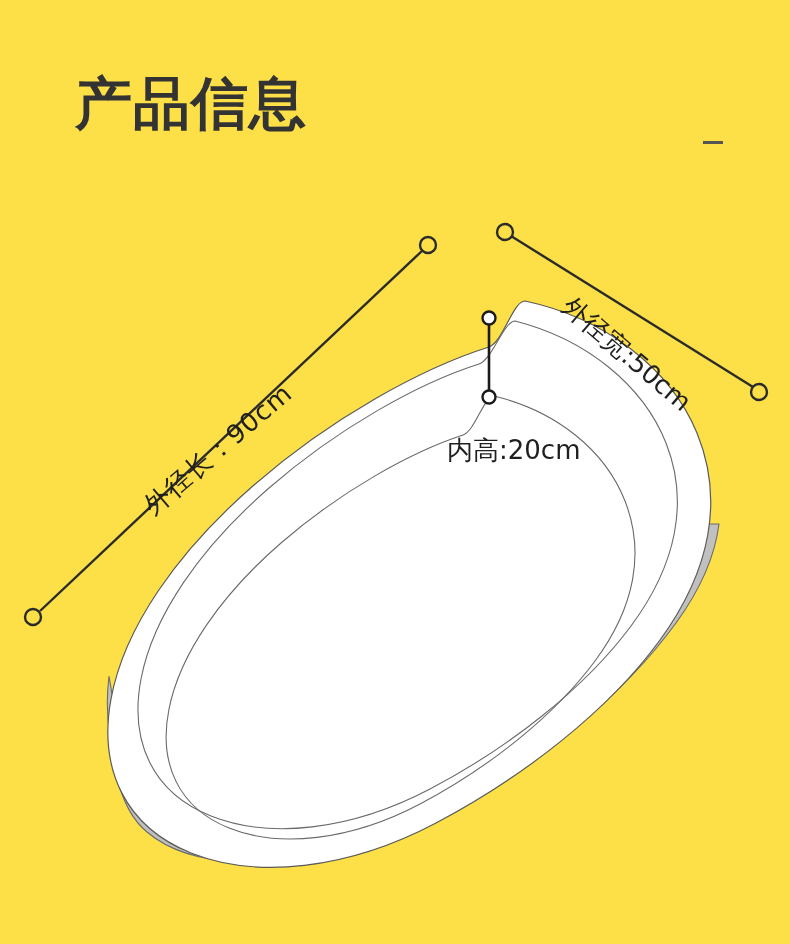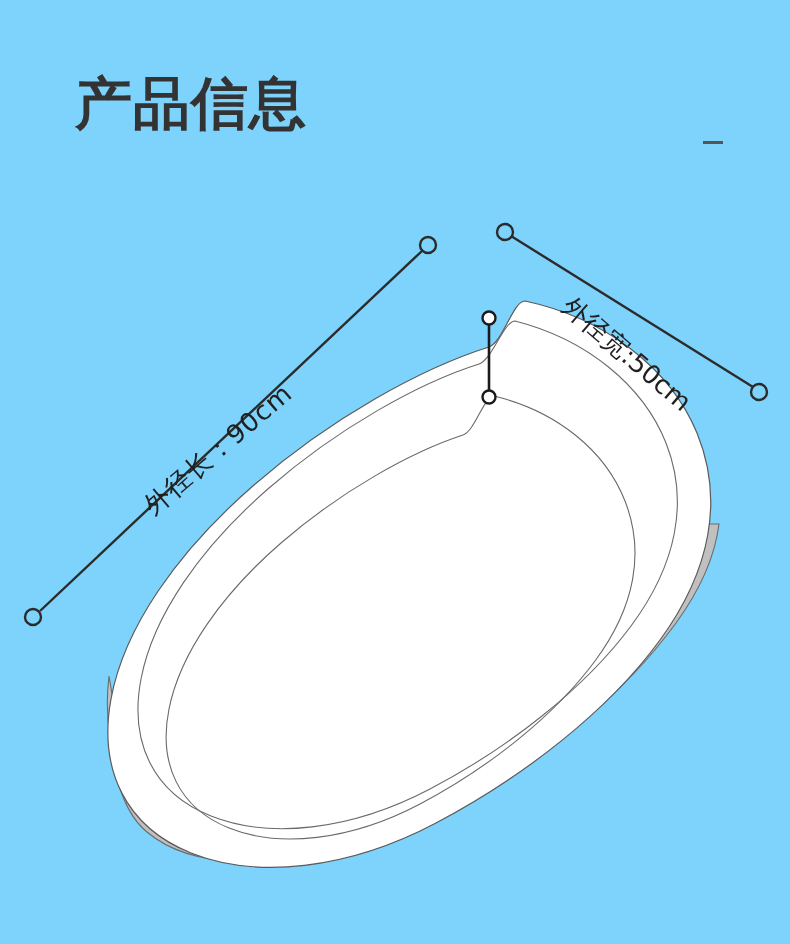--- a/index.html
+++ b/index.html
@@ -12,21 +12,21 @@
     height: 944px;
     background: #eeeeee;
     font-family: "Liberation Sans", "DejaVu Sans", sans-serif;
     overflow: hidden;
     position: relative;
   }
   #page {
     position: relative;
     width: 790px;
     height: 944px;
-    background: #7dd3fc;
+    background: #fde047;
   }
 
   
   .header-cn {
     position: absolute;
     left: 75px;
     top: 74px;
     font-size: 57px;
     line-height: 1.05;
     font-weight: 700;
@@ -182,15 +182,16 @@
         <line x1="489" y1="323" x2="489" y2="392" stroke="#1b1b1b" stroke-width="2.6"></line>
         <circle cx="489" cy="318" r="6.5" fill="#ffffff" stroke="#1b1b1b" stroke-width="2.4"></circle>
         <circle cx="489" cy="397" r="6.5" fill="#ffffff" stroke="#1b1b1b" stroke-width="2.4"></circle>
       </g>
     </svg>
 
     <div class="dim-label dim-label-len">外径长：90cm</div>
 
     <div class="dim-label dim-label-wid">外径宽:50cm</div>
 
+    <div class="dim-label dim-label-hgt">内高:20cm</div>
   </div>
 
 </div>
 
 </body></html>

